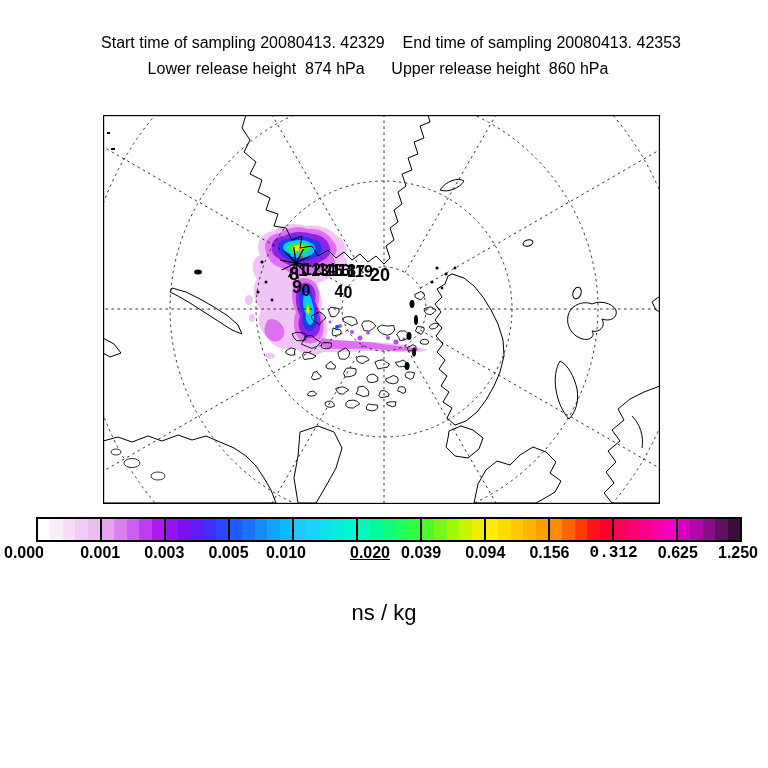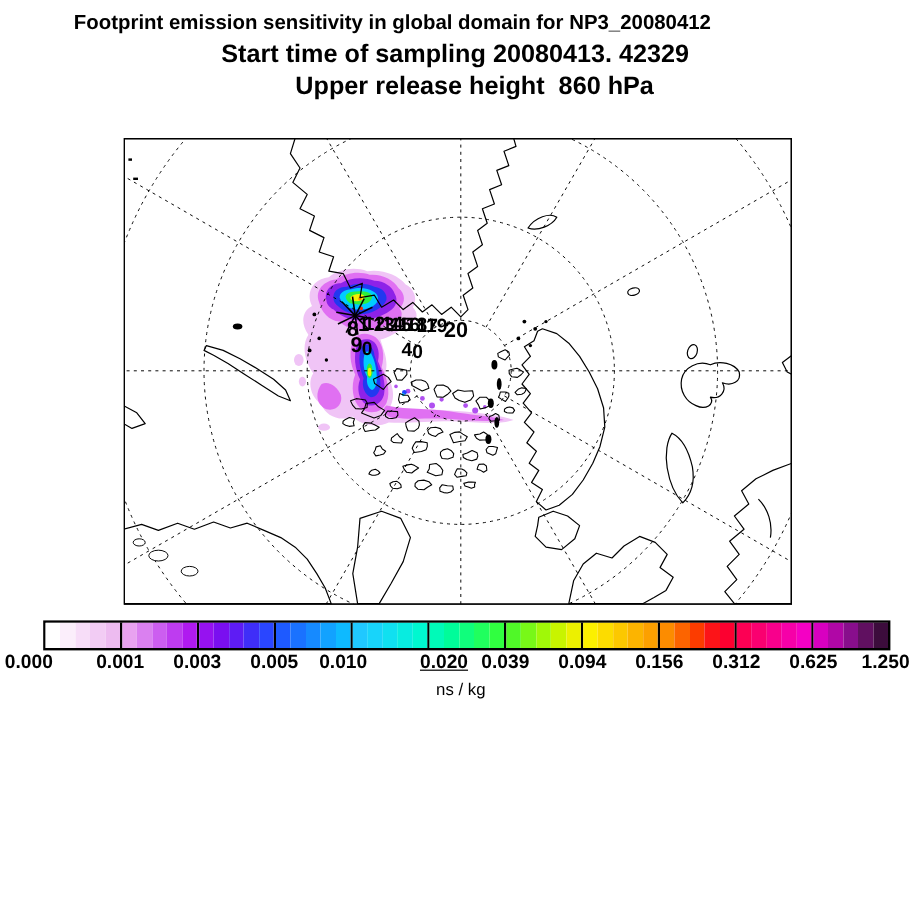--- a/index.html
+++ b/index.html
@@ -1,45 +1,44 @@
 <!DOCTYPE html>
 <html><head>
 <meta charset="utf-8">
 <style>
   html,body{margin:0;padding:0;background:#fff;}
   #fig{position:relative;width:768px;height:768px;background:#fff;overflow:hidden;
        font-family:"Liberation Sans",sans-serif;color:#000;}
   .hline{position:absolute;white-space:pre;transform:translateX(-50%);}
   .title{font-weight:bold;font-size:17px;}
-  .sub{font-size:21px;font-weight:bold;}
+  .sub{font-size:16px;}
   .pair{display:flex;}
   #mapwrap{position:absolute;left:103px;top:115px;width:557px;height:389px;}
   #cbar{position:absolute;left:36px;top:517px;width:706px;height:25px;
         border:2px solid #000;box-sizing:border-box;display:flex;}
   .seg{display:flex;flex:1 1 0;border-right:2px solid #000;}
   .seg:last-child{border-right:none;}
   .cell{flex:1 1 0;}
   #cbticks{position:absolute;left:0;top:544px;width:768px;height:18px;}
   .tick{position:absolute;transform:translateX(-50%);font-weight:bold;font-size:16px;white-space:pre;}
-  #unit{position:absolute;top:566px;font-size:14px;}
+  #unit{position:absolute;top:600px;font-size:22px;}
   #maxv{position:absolute;top:596px;font-size:16.5px;}
 </style>
 </head>
 <body>
 
 <div id="fig">
 
-  <div class="hline title" style="left:327px;top:9px">Footprint emission sensitivity in global domain for NP3_20080412</div>
 
   <div class="hline sub pair" style="left:391px;top:34px">
-    <span>Start time of sampling 20080413. 42329</span><span>    </span>
+    <span>Start time of sampling 20080413. 42329</span><span>    </span><span>End time of sampling 20080413. 42353</span>
   </div>
 
   <div class="hline sub pair" style="left:378px;top:60px">
-    <span>      </span><span>Upper release height  860 hPa</span>
+    <span>Lower release height  874 hPa</span><span>      </span><span>Upper release height  860 hPa</span>
   </div>
 
 
   <div id="mapwrap">
     <svg id="map" width="557" height="389" viewBox="103 115 557 389">
       <defs>
         <clipPath id="frameclip">
             <rect x="103.5" y="115.5" width="556" height="388"></rect>
           </clipPath>
       </defs>
@@ -298,19 +297,19 @@
   <div id="cbticks">
       <span class="tick" style="left: 24px;">0.000</span>
       <span class="tick" style="left: 100.182px;">0.001</span>
       <span class="tick" style="left: 164.364px;">0.003</span>
       <span class="tick" style="left: 228.545px;">0.005</span>
       <span class="tick" style="left: 286px;">0.010</span>
       <span class="tick" style="left: 370px; text-decoration: underline;">0.020</span>
       <span class="tick" style="left: 421.091px;">0.039</span>
       <span class="tick" style="left: 485.273px;">0.094</span>
       <span class="tick" style="left: 549.455px;">0.156</span>
-      <span class="tick" style="left: 613.636px;">0.312</span>
+      <span class="tick" style="left: 613.636px; font-family: Liberation Mono, monospace;">0.312</span>
       <span class="tick" style="left: 677.818px;">0.625</span>
       <span class="tick" style="left: 738px;">1.250</span>
     </div>
 
   <div id="unit" class="hline" style="left:384px">ns / kg</div>
 </div>
 
 </body></html>

